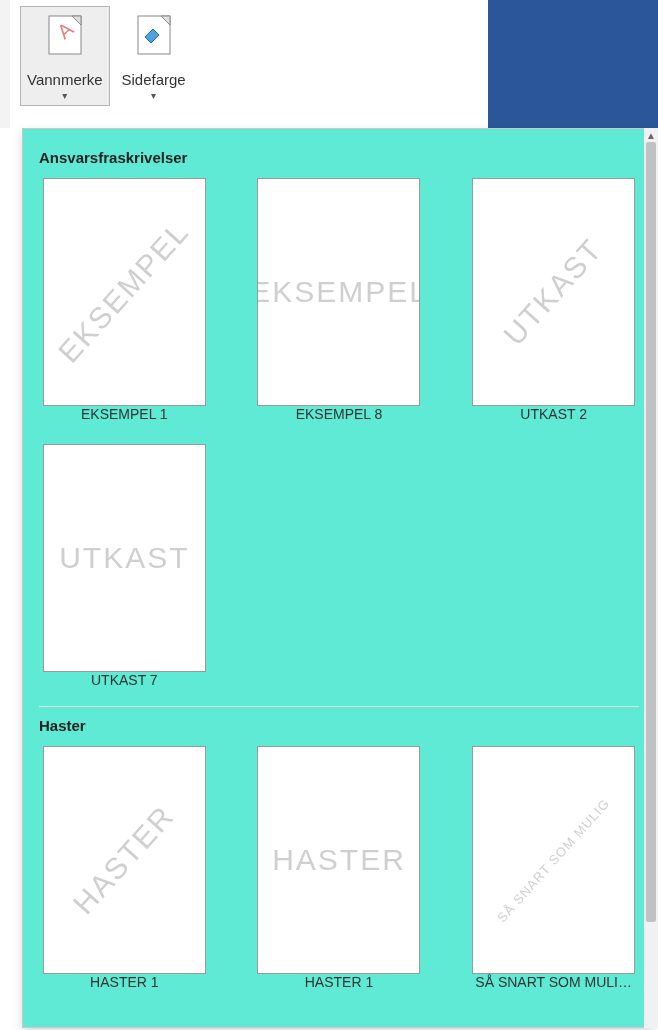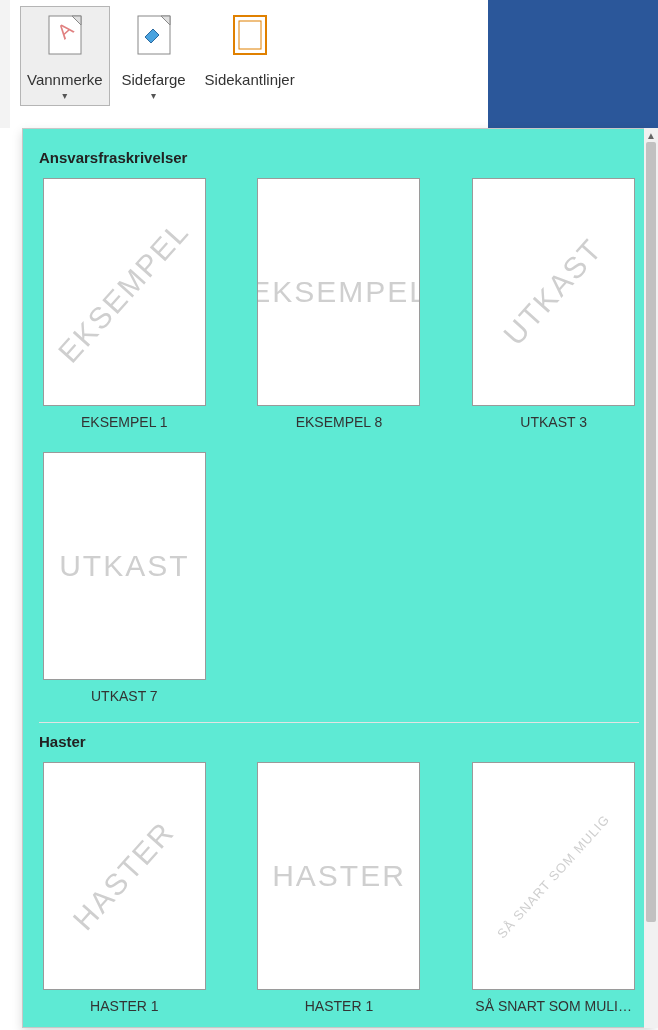--- a/index.html
+++ b/index.html
@@ -102,21 +102,21 @@
     .wm-text {
       color: #cfcfcf;
       font-size: 30px;
       letter-spacing: 2px;
       font-weight: 400;
       white-space: nowrap;
     }
     .wm-diag { transform: rotate(-48deg); }
     .wm-small { font-size: 13px; letter-spacing: 1px; }
     .caption {
-      margin-top: 8px;
+      margin-top: 0;
       font-size: 14px;
       color: #333;
       text-align: center;
       max-width: 170px;
       white-space: nowrap;
       overflow: hidden;
       text-overflow: ellipsis;
     }
     .divider {
       height: 1px;
@@ -175,29 +175,20 @@
         <svg width="34" height="40" viewBox="0 0 34 40">
           <rect x="1" y="1" width="32" height="38" fill="#fff" stroke="#888"></rect>
           <polygon points="24,1 33,1 33,10" fill="#e0e0e0" stroke="#888"></polygon>
           <path d="M8 22 L16 14 L22 20 L14 28 Z" fill="#4aa3df" stroke="#2b6aa0"></path>
         </svg>
       </div>
       <span class="ribbon-label">Sidefarge</span>
       <span class="chevron">▾</span>
     </div>
 
-    <div class="ribbon-btn">
-      <div class="ribbon-icon">
-        <svg width="34" height="40" viewBox="0 0 34 40">
-          <rect x="1" y="1" width="32" height="38" fill="#fff" stroke="#e08000" stroke-width="2"></rect>
-          <rect x="6" y="6" width="22" height="28" fill="none" stroke="#e08000"></rect>
-        </svg>
-      </div>
-      <span class="ribbon-label">Sidekantlinjer</span>
-    </div>
 
   </div>
 
   <div class="right-blue"></div>
 </div>
 
 <div class="panel">
   <div class="panel-inner">
 
     <div class="section-title">Ansvarsfraskrivelser</div>
@@ -211,21 +202,21 @@
       <div class="cell">
         <div class="thumb">
           <span class="wm-text">EKSEMPEL</span>
         </div>
         <div class="caption">EKSEMPEL 8</div>
       </div>
       <div class="cell">
         <div class="thumb">
           <span class="wm-text wm-diag">UTKAST</span>
         </div>
-        <div class="caption">UTKAST 3</div>
+        <div class="caption">UTKAST 2</div>
       </div>
       <div class="cell">
         <div class="thumb">
           <span class="wm-text">UTKAST</span>
         </div>
         <div class="caption">UTKAST 7</div>
       </div>
     </div>
 
     <div class="divider"></div>

